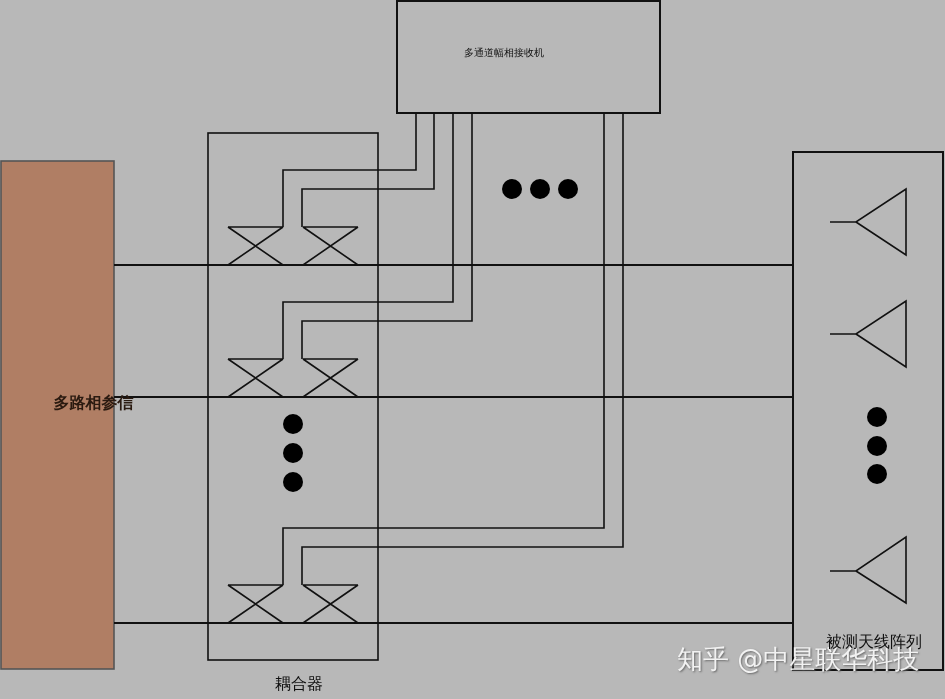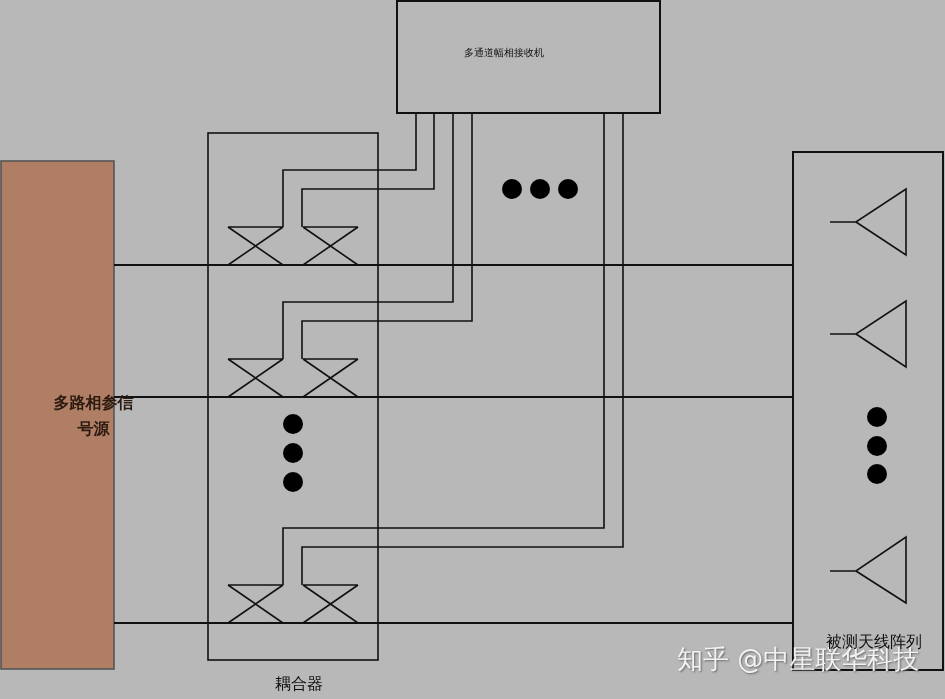--- a/index.html
+++ b/index.html
@@ -77,17 +77,16 @@
       <circle cx="877" cy="417" r="10"></circle>
         <circle cx="877" cy="446" r="10"></circle>
         <circle cx="877" cy="474" r="10"></circle>
     </g>
   </g>
 </svg>
 
 <div class="lbl" style="left:464px; top:46px; font-size:10px;">多通道幅相接收机</div>
 <div class="src-label">
   <div>多路相参信</div>
-  <div>号源</div>
 </div>
 <div class="lbl" style="left:275px; top:674px;">耦合器</div>
 <div class="watermark">知乎 @中星联华科技</div>
 <div class="lbl" style="left:826px; top:632px;">被测天线阵列</div>
 
 </body></html>

